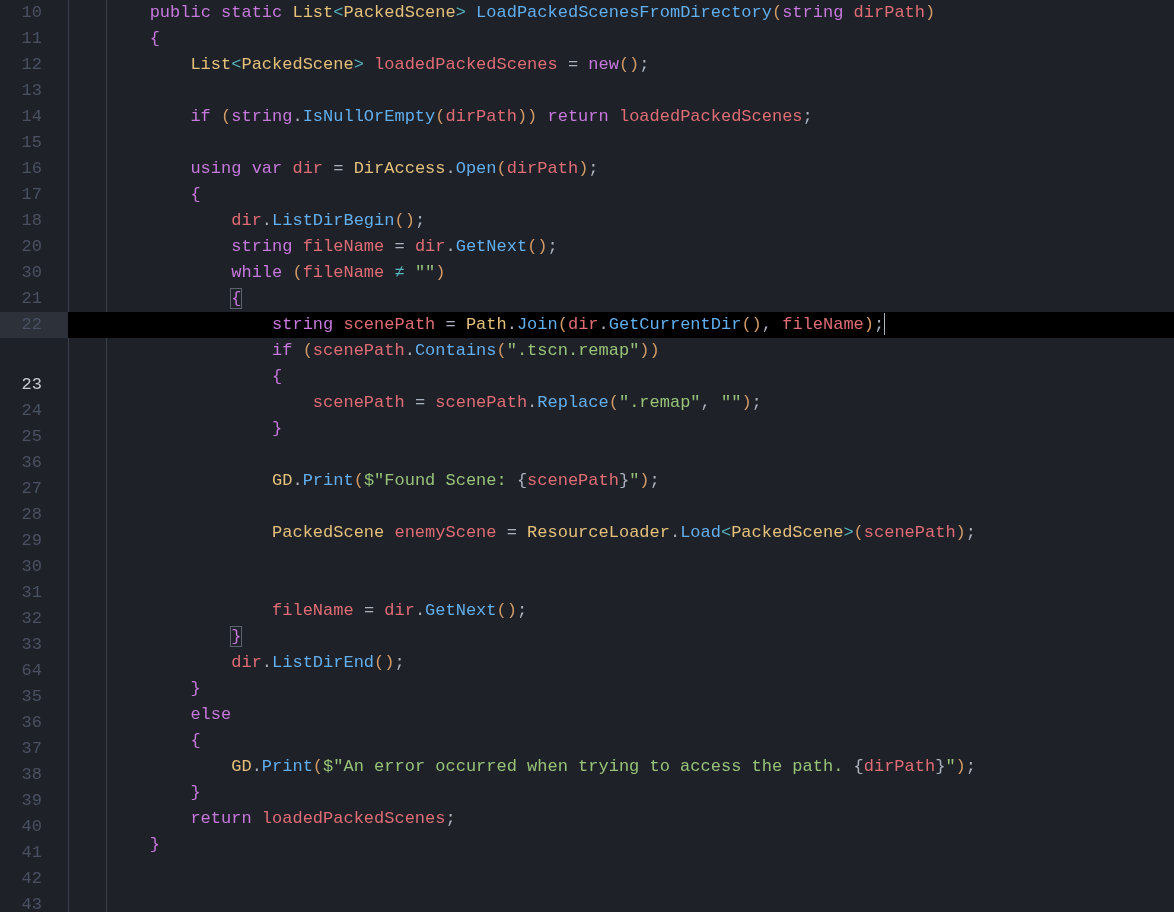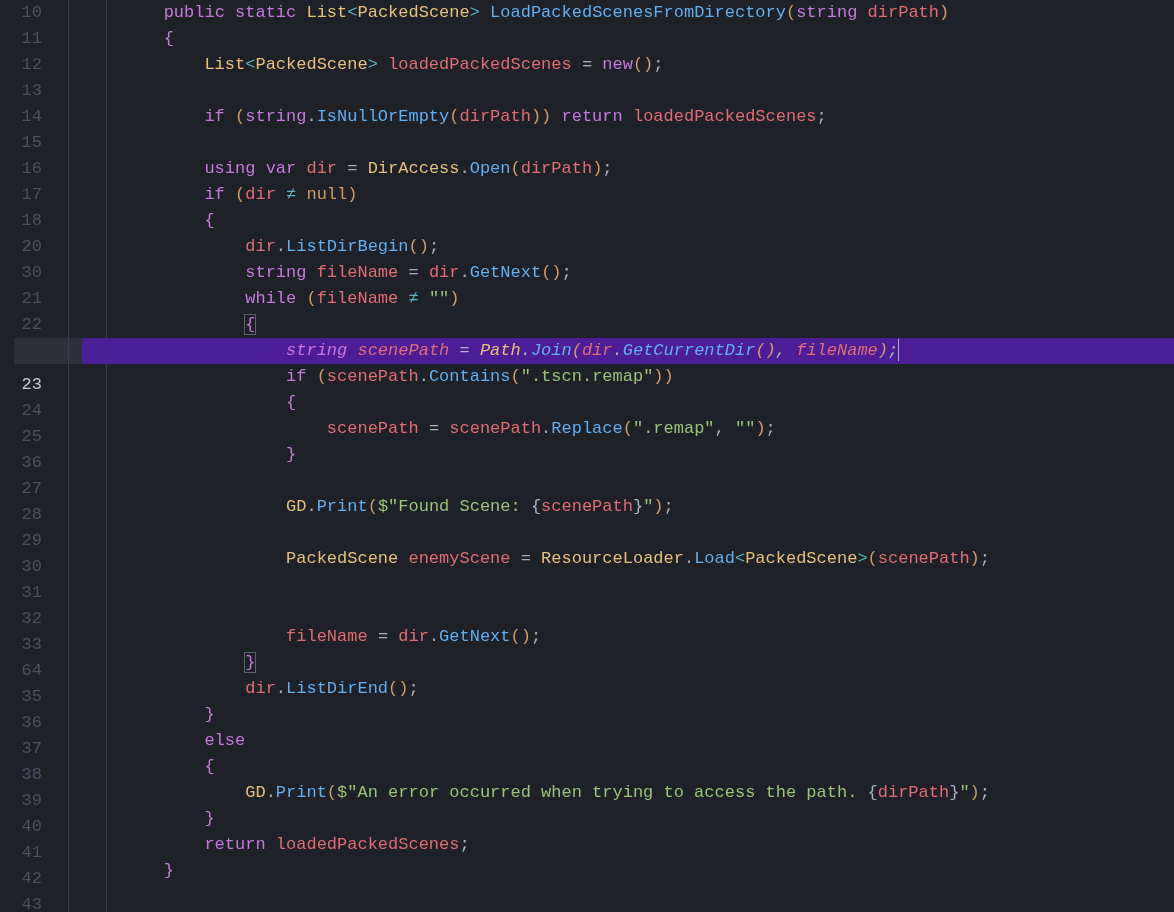--- a/index.html
+++ b/index.html
@@ -32,21 +32,21 @@
       height: 26px;
       padding-top: 0;
     }
     .line-number.active {
       color: #c8ccd4;
       margin-top: 34px;
     }
     .code-pane {
       flex: 1;
       position: relative;
-      padding-left: 14px;
+      padding-left: 0;
     }
     .guides {
       position: absolute;
       top: 0;
       left: 0;
       height: 100%;
       pointer-events: none;
     }
     .guide {
       position: absolute;
@@ -54,22 +54,21 @@
       width: 1px;
       height: 100%;
       background-color: #3b3f4c;
     }
     .code-line {
       height: 26px;
       white-space: pre;
       position: relative;
     }
     .code-line.active {
-      background-color: #4c1d95;
-      font-style: italic;
+      background-color: #000000;
     }
     .highlight-extend {
       position: absolute;
       left: -68px;
       top: 0;
       width: 1242px;
       height: 26px;
       background-color: #2c313a;
       z-index: -1;
     }
@@ -147,21 +146,20 @@
       <div class="guide" style="left:38px"></div>
     </div>
     <div id="code">
         <div class="code-line"><span>        </span><span class="kw">public</span><span> </span><span class="kw">static</span><span> </span><span class="type">List</span><span class="angle">&lt;</span><span class="type">PackedScene</span><span class="angle">&gt;</span><span> </span><span class="func">LoadPackedScenesFromDirectory</span><span class="paren">(</span><span class="kw">string</span><span> </span><span class="var">dirPath</span><span class="paren">)</span></div>
         <div class="code-line"><span>        </span><span class="brace">{</span></div>
         <div class="code-line"><span>            </span><span class="type">List</span><span class="angle">&lt;</span><span class="type">PackedScene</span><span class="angle">&gt;</span><span> </span><span class="var">loadedPackedScenes</span><span> </span><span class="punct">=</span><span> </span><span class="kw">new</span><span class="paren">()</span><span class="punct">;</span></div>
         <div class="code-line"><span></span></div>
         <div class="code-line"><span>            </span><span class="kw">if</span><span> </span><span class="paren">(</span><span class="kw">string</span><span class="dot">.</span><span class="func">IsNullOrEmpty</span><span class="paren">(</span><span class="var">dirPath</span><span class="paren">)</span><span class="paren">)</span><span> </span><span class="kw">return</span><span> </span><span class="var">loadedPackedScenes</span><span class="punct">;</span></div>
         <div class="code-line"><span></span></div>
         <div class="code-line"><span>            </span><span class="kw">using</span><span> </span><span class="kw">var</span><span> </span><span class="var">dir</span><span> </span><span class="punct">=</span><span> </span><span class="type">DirAccess</span><span class="dot">.</span><span class="func">Open</span><span class="paren">(</span><span class="var">dirPath</span><span class="paren">)</span><span class="punct">;</span></div>
-        <div class="code-line"><span>            </span><span class="kw">if</span><span> </span><span class="paren">(</span><span class="var">dir</span><span> </span><span class="op">≠</span><span> </span><span class="const">null</span><span class="paren">)</span></div>
         <div class="code-line"><span>            </span><span class="brace">{</span></div>
         <div class="code-line"><span>                </span><span class="var">dir</span><span class="dot">.</span><span class="func">ListDirBegin</span><span class="paren">()</span><span class="punct">;</span></div>
         <div class="code-line"><span>                </span><span class="kw">string</span><span> </span><span class="var">fileName</span><span> </span><span class="punct">=</span><span> </span><span class="var">dir</span><span class="dot">.</span><span class="func">GetNext</span><span class="paren">()</span><span class="punct">;</span></div>
         <div class="code-line"><span>                </span><span class="kw">while</span><span> </span><span class="paren">(</span><span class="var">fileName</span><span> </span><span class="op">≠</span><span> </span><span class="str">""</span><span class="paren">)</span></div>
         <div class="code-line"><span>                </span><span class="brace bracket-match">{</span></div>
         <div class="code-line active"><div class="highlight-extend"></div><span>                    </span><span class="kw">string</span><span> </span><span class="var">scenePath</span><span> </span><span class="punct">=</span><span> </span><span class="type">Path</span><span class="dot">.</span><span class="func">Join</span><span class="paren">(</span><span class="var">dir</span><span class="dot">.</span><span class="func">GetCurrentDir</span><span class="paren">()</span><span class="punct">,</span><span> </span><span class="var">fileName</span><span class="paren">)</span><span class="punct">;</span><span class="cursor"></span></div>
         <div class="code-line"><span>                    </span><span class="kw">if</span><span> </span><span class="paren">(</span><span class="var">scenePath</span><span class="dot">.</span><span class="func">Contains</span><span class="paren">(</span><span class="str">".tscn.remap"</span><span class="paren">)</span><span class="paren">)</span></div>
         <div class="code-line"><span>                    </span><span class="brace">{</span></div>
         <div class="code-line"><span>                        </span><span class="var">scenePath</span><span> </span><span class="punct">=</span><span> </span><span class="var">scenePath</span><span class="dot">.</span><span class="func">Replace</span><span class="paren">(</span><span class="str">".remap"</span><span class="punct">,</span><span> </span><span class="str">""</span><span class="paren">)</span><span class="punct">;</span></div>
         <div class="code-line"><span>                    </span><span class="brace">}</span></div>

